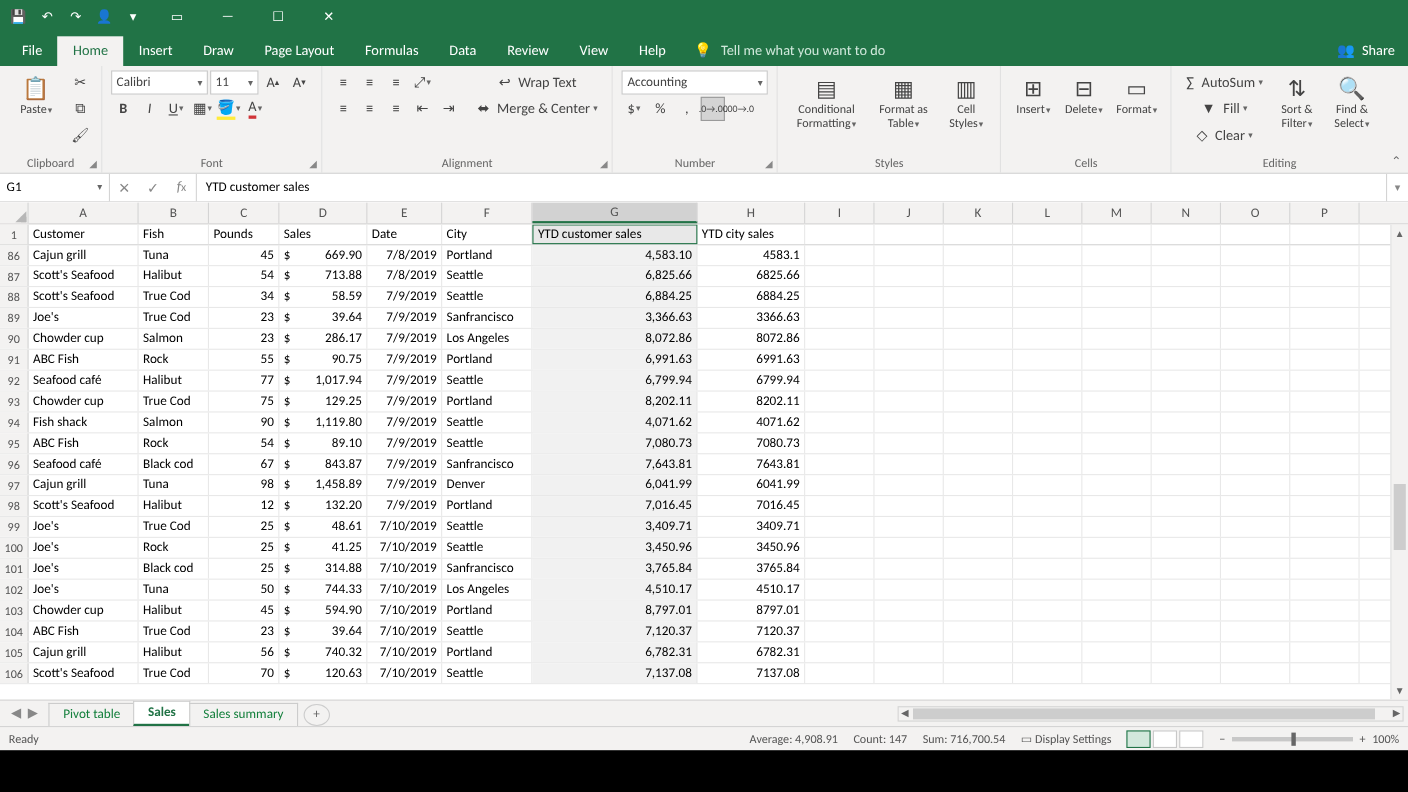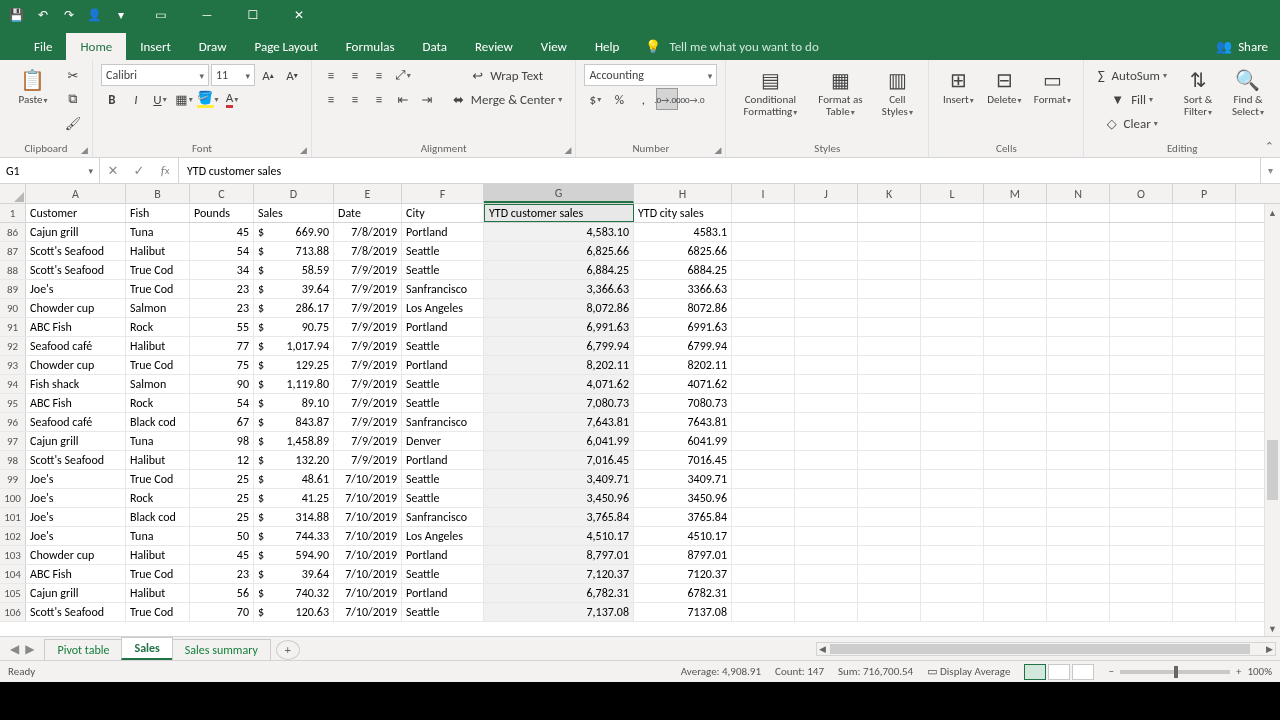--- a/index.html
+++ b/index.html
@@ -8,21 +8,21 @@
 
 
 .titlebar { background:#217346; height:30px; display:flex; align-items:center; color:#fff; font-size:12px; }
 .titlebar .qat { display:flex; align-items:center; gap:4px; padding:0 6px; }
 .titlebar .qat .q { width:22px; height:22px; display:flex; align-items:center; justify-content:center; font-size:12px; color:#fff; }
 .titlebar .title { flex:1; text-align:center; font-size:12px; }
 .titlebar .win-buttons { display:flex; }
 .titlebar .win-buttons .wbtn { width:46px; height:30px; display:flex; align-items:center; justify-content:center; font-size:12px; }
 
 
-.ribbon-tabs { background:#217346; height:30px; display:flex; align-items:flex-end; padding-left:20px; color:#fff; font-size:13px; }
+.ribbon-tabs { background:#217346; height:30px; display:flex; align-items:flex-end; padding-left:6px; color:#fff; font-size:13px; }
 .ribbon-tabs .tab { padding:6px 14px; cursor:pointer; }
 .ribbon-tabs .tab.active { background:#f3f2f1; color:#217346; }
 .ribbon-tabs .tell { display:flex; align-items:center; gap:8px; color:#d0e8db; padding:6px 12px; }
 .ribbon-tabs .spacer { flex:1; }
 .ribbon-tabs .share { padding:6px 12px; display:flex; align-items:center; gap:6px; }
 
 
 .ribbon { background:#f3f2f1; border-bottom:1px solid #d4d4d4; height:98px; display:flex; font-size:11px; color:#444; position:relative; }
 .group { border-right:1px solid #e1e1e1; padding:4px 8px 2px 8px; display:flex; flex-direction:column; justify-content:space-between; }
 .group-label { text-align:center; font-size:11px; color:#666; padding-top:2px; position:relative; }
@@ -163,21 +163,21 @@
               <span>🖌</span>
             </div>
         </div>
       </div>
       <div class="group-label"><span>Clipboard</span><span class="launcher">◢</span></div>
     </div>
 
     <div class="group" style="min-width:200px">
       <div class="g-body stack" style="width:100%">
         <div class="row">
-          <div class="combo" style="width:108px">
+          <div class="combo" style="width:88px">
               <span>Calibri</span>
               <span class="arr">▾</span>
             </div>
           <div class="combo" style="width:44px">
               <span>11</span>
               <span class="arr">▾</span>
             </div>
           <div class="sq">A<sup style="font-size:8px">▴</sup></div>
           <div class="sq">A<sup style="font-size:8px">▾</sup></div>
         </div>
@@ -864,21 +864,21 @@
         </div>
     </div>
   </div>
 
   <div class="status">
     <span>Ready</span>
     <div class="spacer"></div>
     <span>Average: 4,908.91</span>
     <span>Count: 147</span>
     <span>Sum: 716,700.54</span>
-    <span>▭ <span>Display Average</span></span>
+    <span>▭ <span>Display Settings</span></span>
     <div class="views">
       <div class="vbtn active"></div>
       <div class="vbtn"></div>
       <div class="vbtn"></div>
     </div>
     <div class="zoom">
       <span>−</span>
       <div class="zoom-track">
           <div class="zoom-thumb"></div>
         </div>

